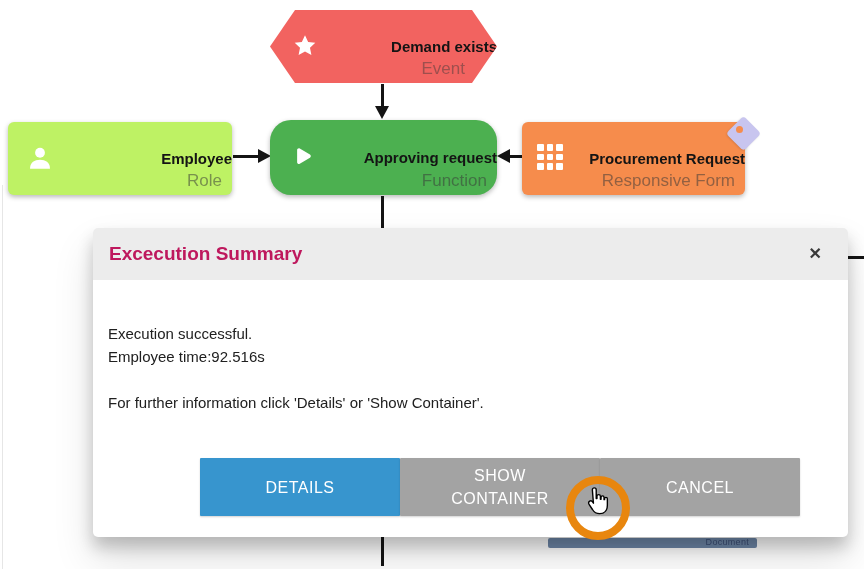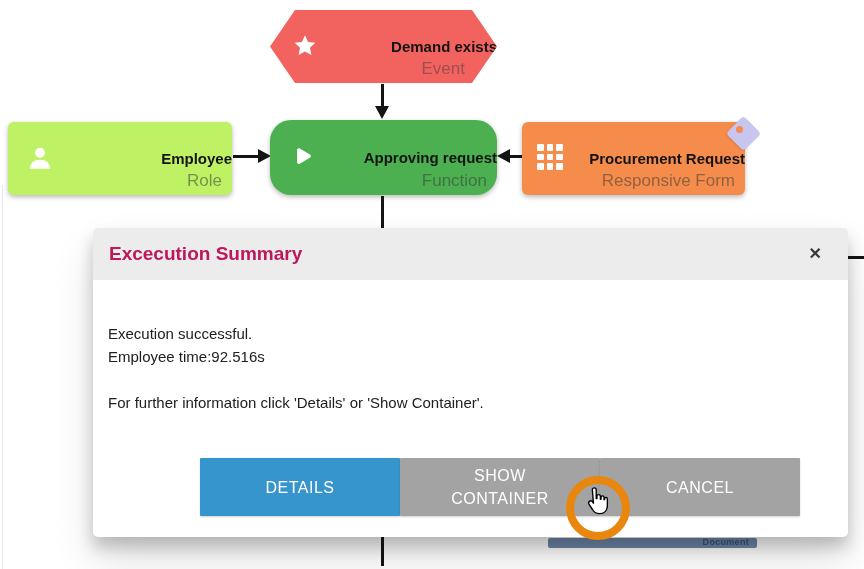--- a/index.html
+++ b/index.html
@@ -61,21 +61,21 @@
   .arrow-left  { border-top:7px solid transparent; border-bottom:7px solid transparent; border-right:13px solid #141414; }
 
   .canvas-edge { left:2px; top:185px; width:1px; height:384px; background:#e6e6e6; }
 
   
   .doc-bar {
     left:548px; top:538px; width:209px; height:10px; background:#6e87a8;
     border-radius:2px; z-index:5; overflow:hidden;
   }
   .doc-bar .doc-label {
-    position:absolute; right:8px; top:-1px; font-size:9px; font-weight:bold;
+    position:absolute; right:8px; top:-1px; font-size:9px; font-weight:normal;
     color:#3c4f76; letter-spacing:0.3px;
   }
 
   
   .modal {
     left:93px; top:228px; width:755px; height:309px; background:#ffffff;
     border-radius:5px; z-index:10;
     box-shadow:0 10px 16px rgba(0,0,0,0.20), 0 22px 40px rgba(0,0,0,0.13);
   }
   .modal-header {

